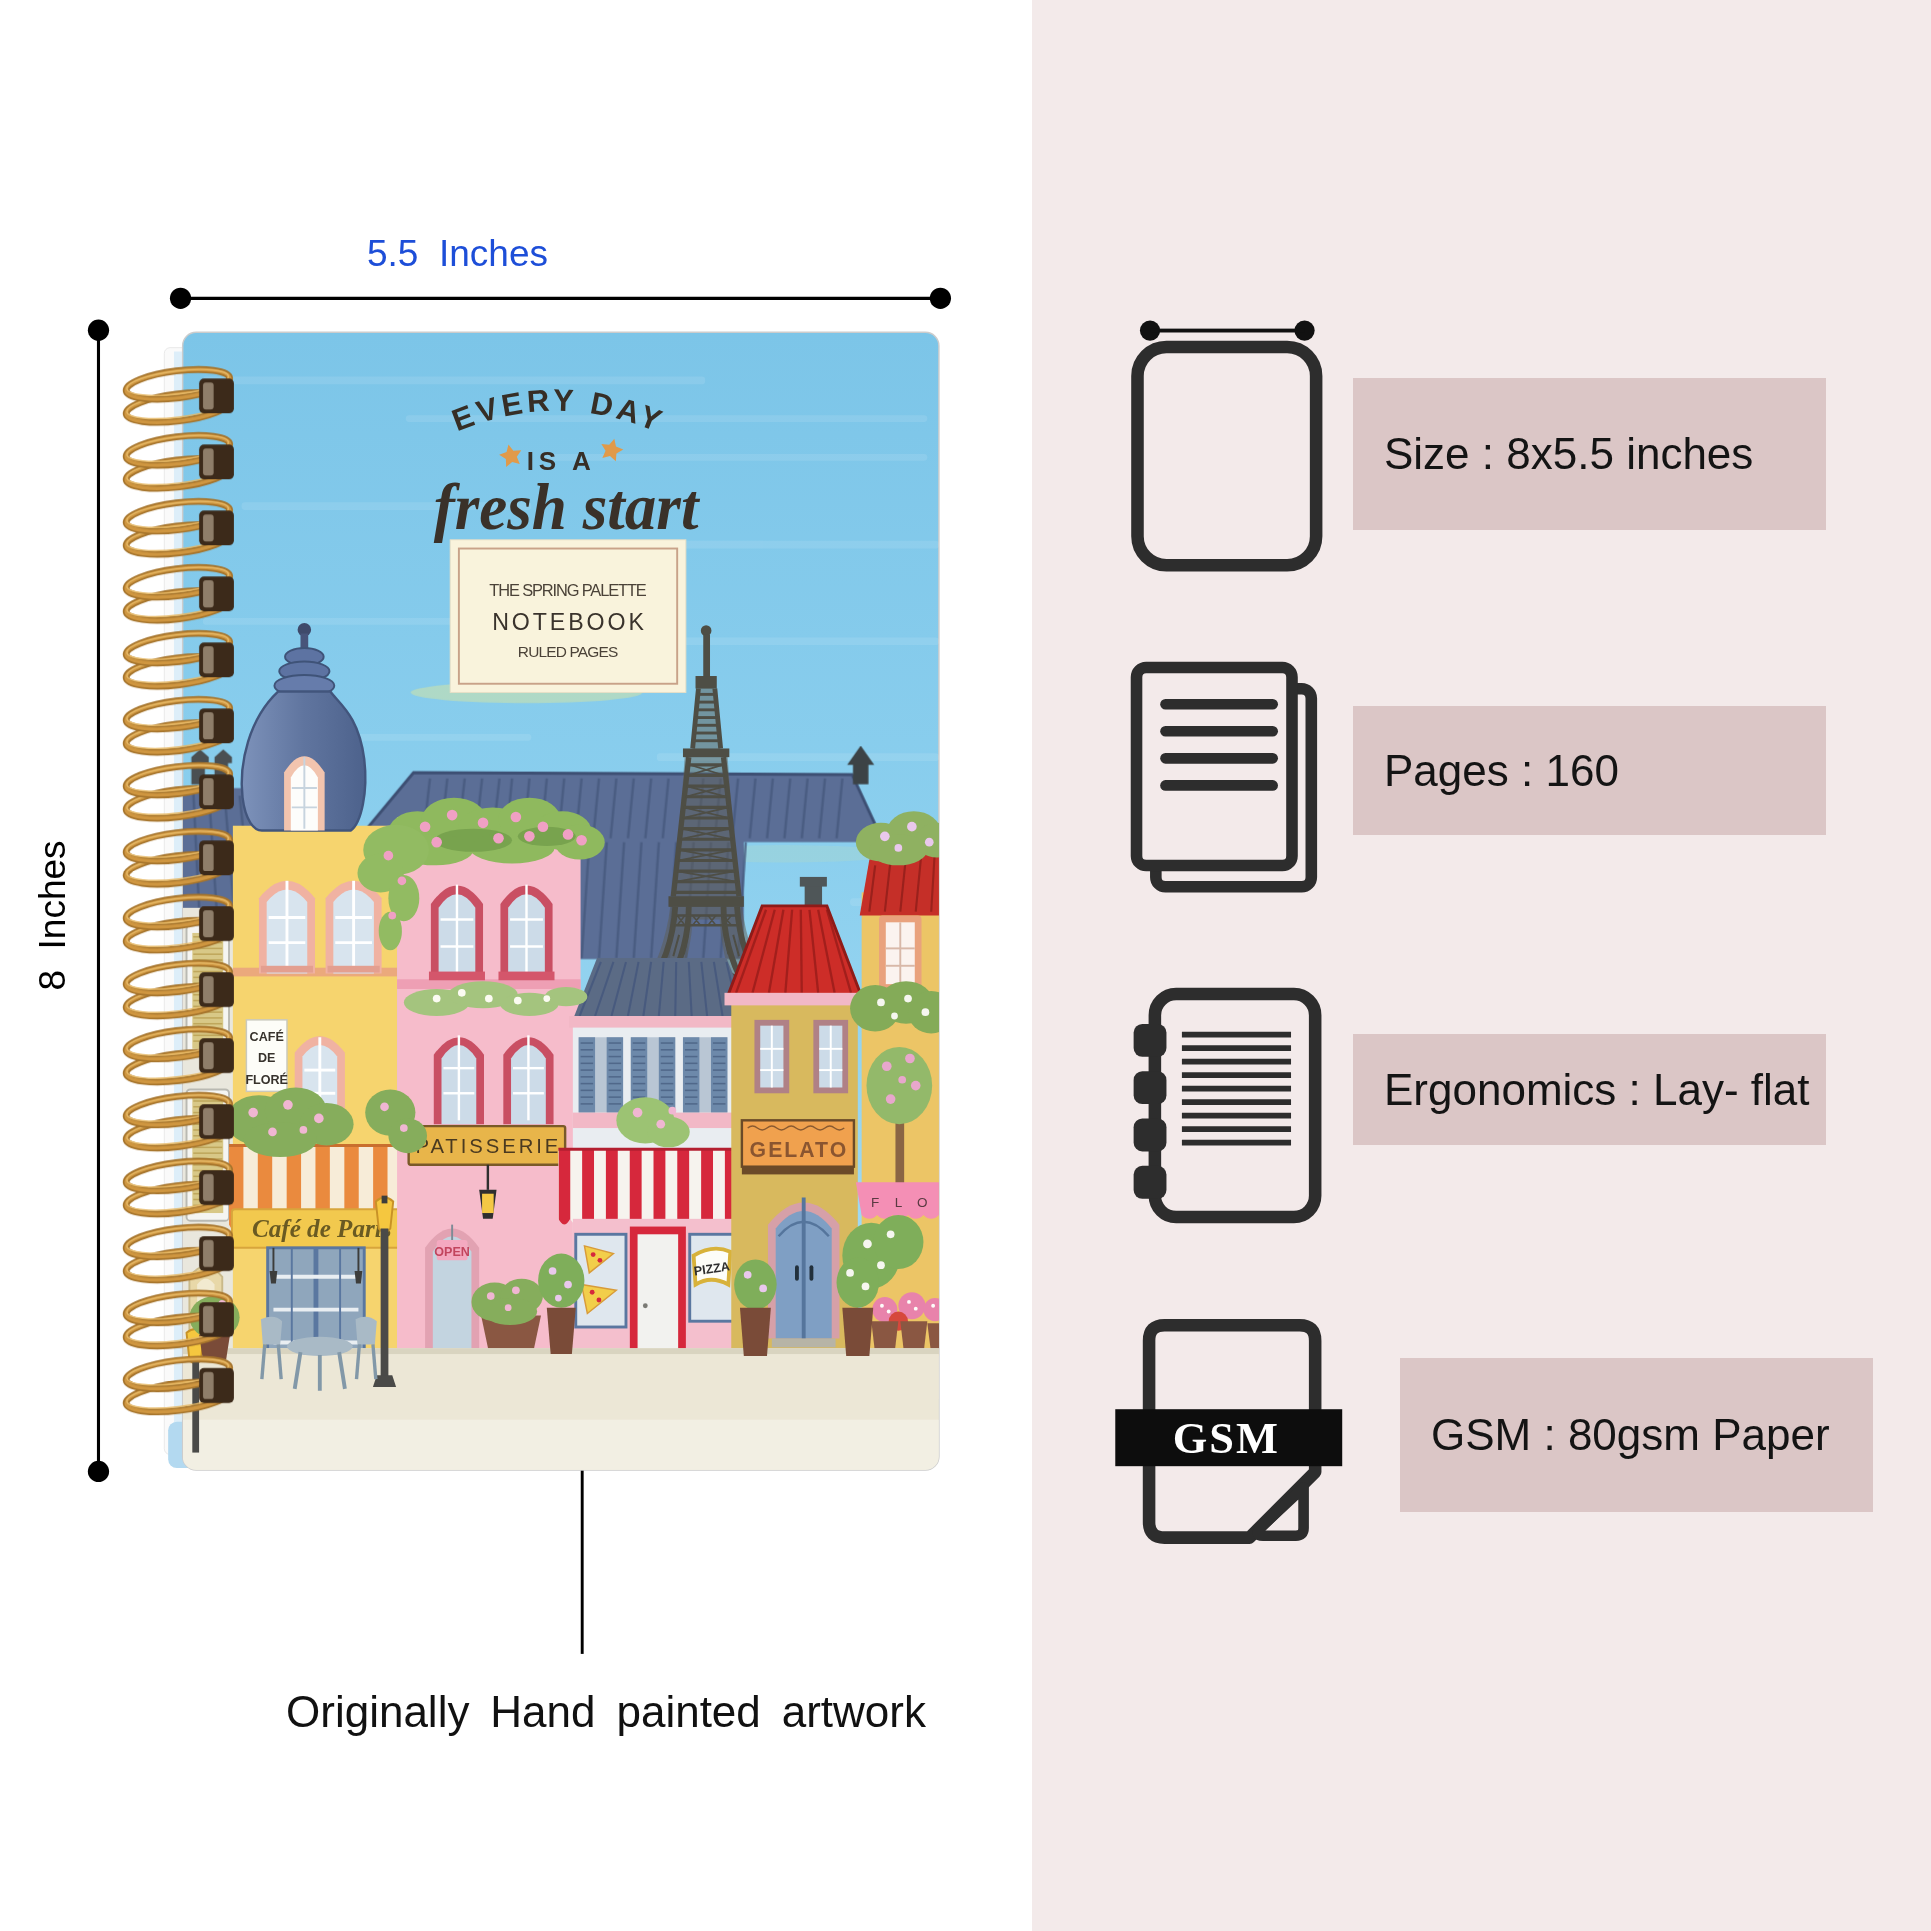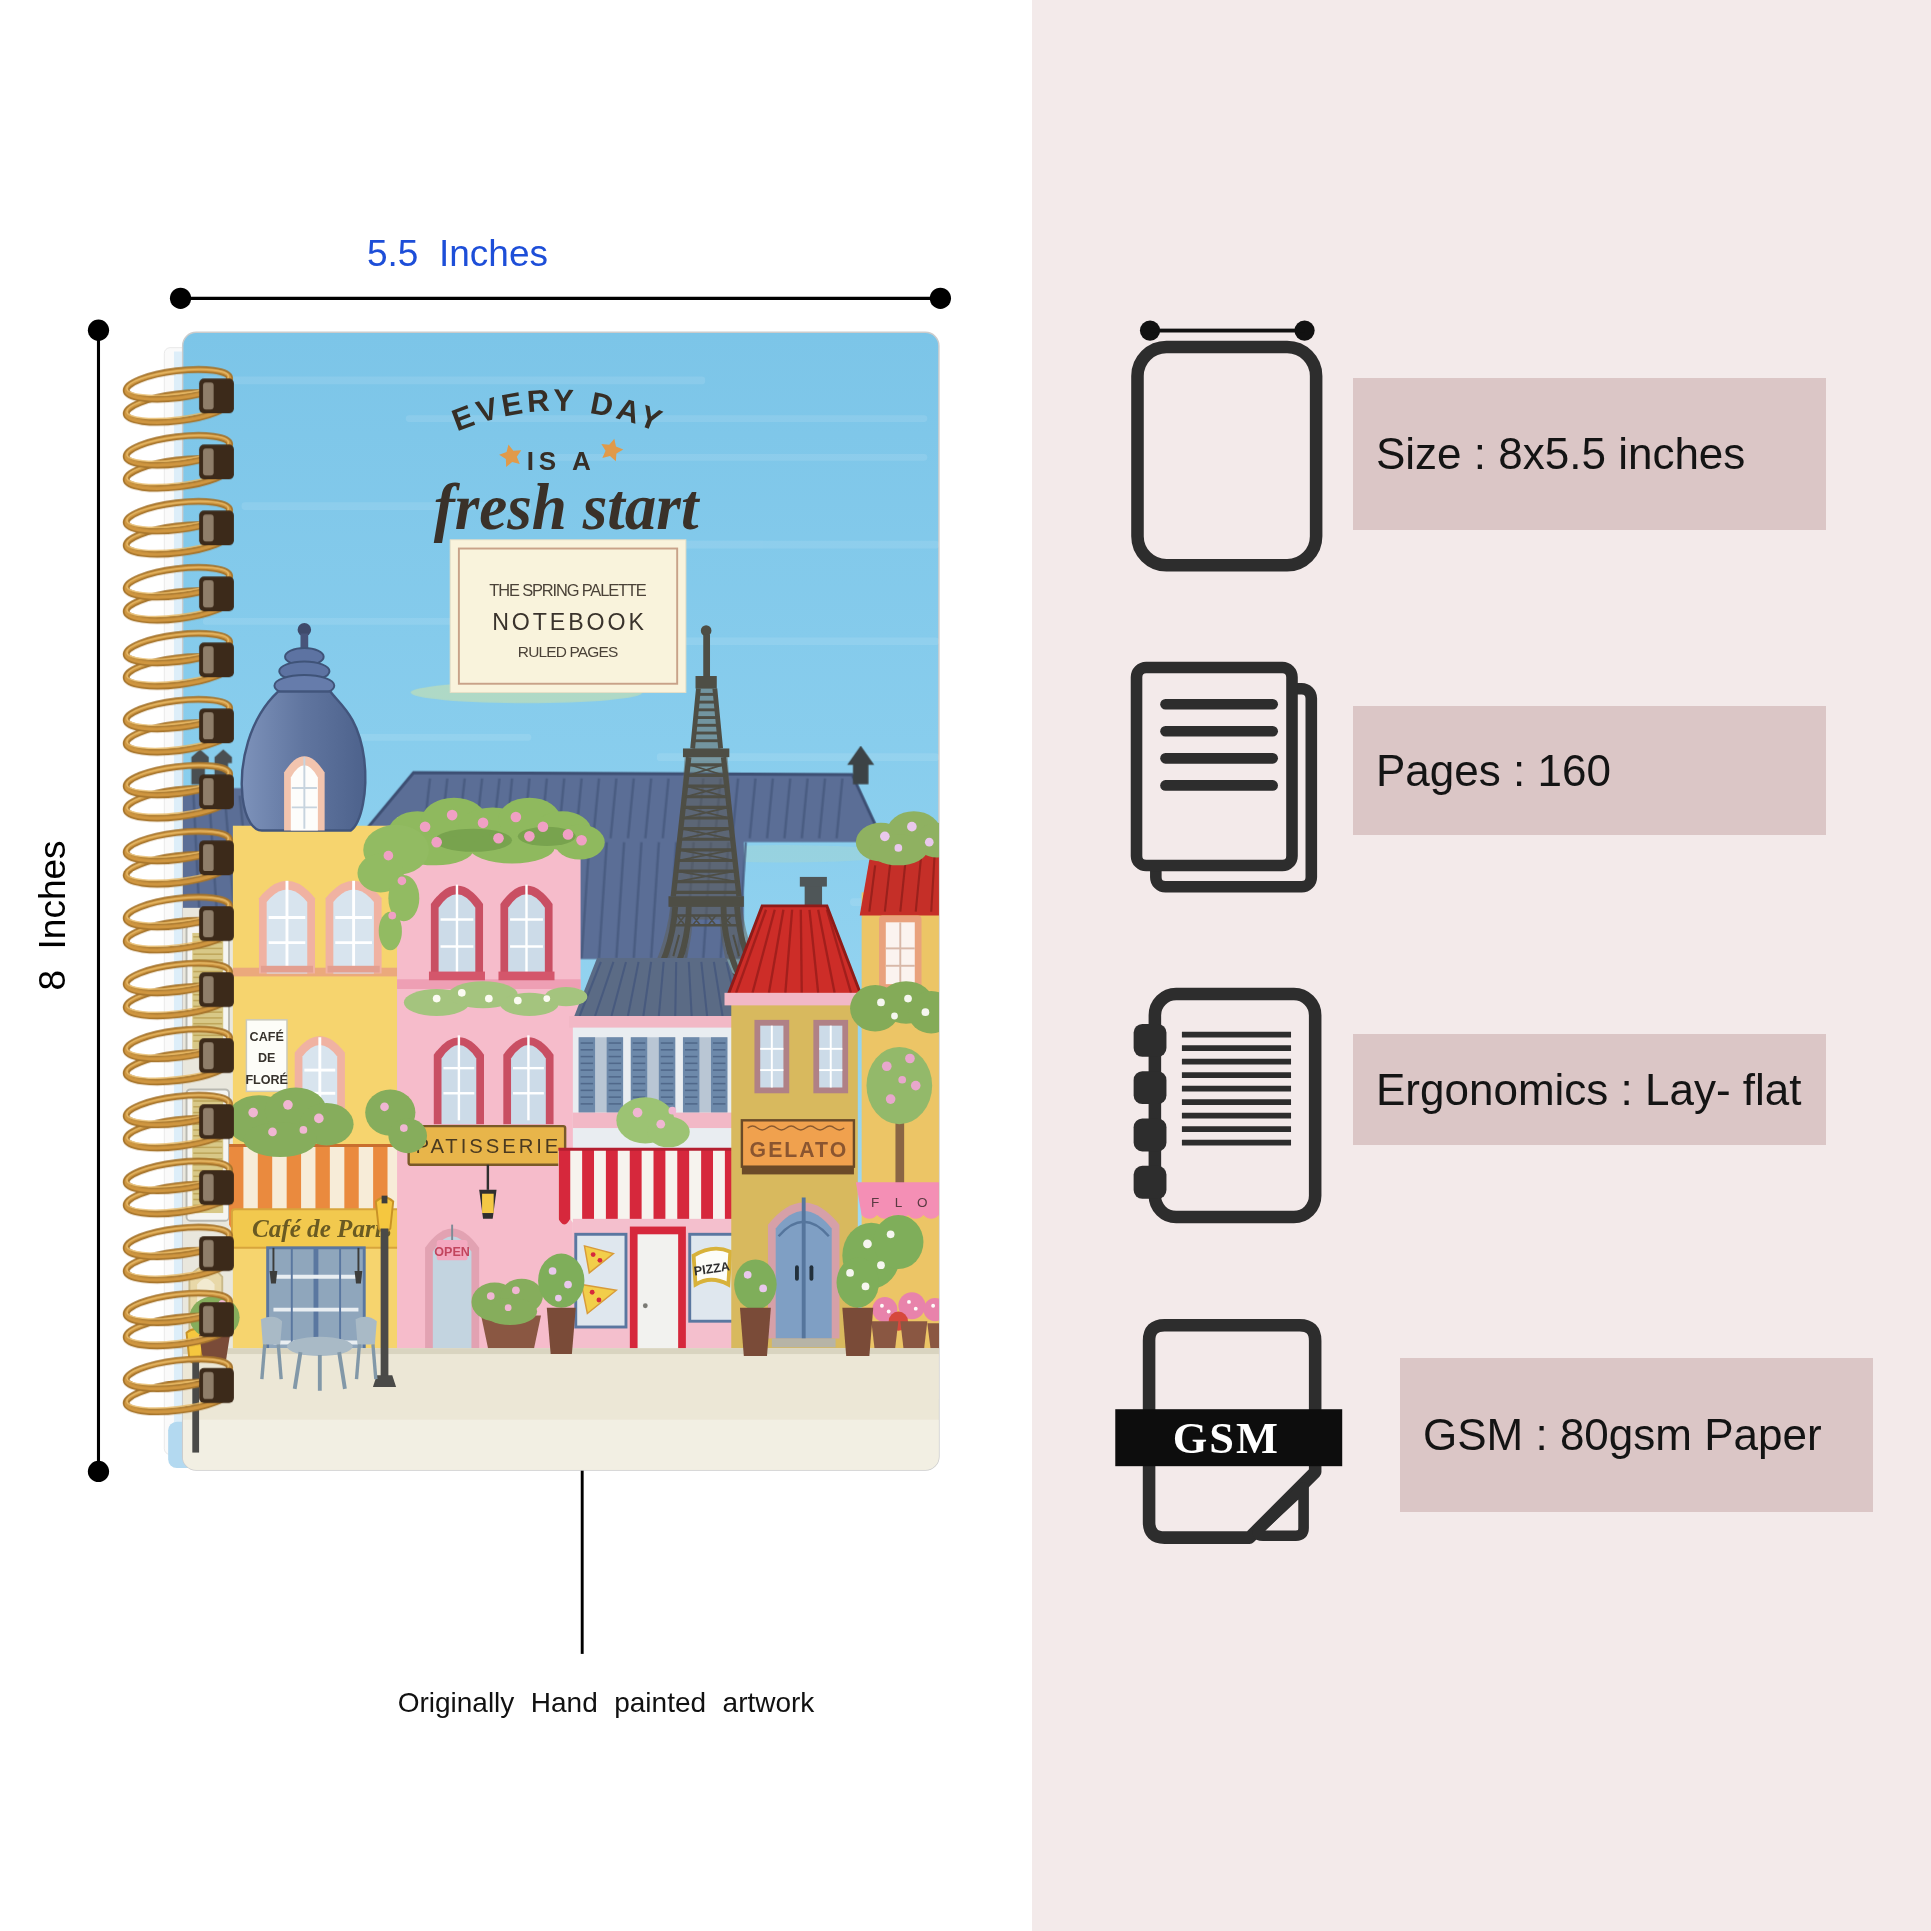--- a/index.html
+++ b/index.html
@@ -1,26 +1,26 @@
 <!DOCTYPE html>
 <html><head>
 <meta charset="utf-8">
 <style>
   html,body{margin:0;padding:0;}
   body{width:1931px;height:1931px;position:relative;background:#ffffff;
        font-family:"Liberation Sans",sans-serif;overflow:hidden;}
   .abs{position:absolute;}
   #panel{left:1032px;top:0;width:899px;height:1931px;background:#f3eaea;}
   .fbox{left:1353px;width:473px;background:#dbc6c6;color:#141414;
-        display:flex;align-items:center;padding-left:23px;box-sizing:border-box;
+        display:flex;align-items:center;padding-left:31px;box-sizing:border-box;
         font-size:44px;letter-spacing:0px;}
   #dimtext{left:367px;top:233px;width:386px;text-align:left;font-size:37px;color:#1d4ed8;}
   #vdimtext{left:-239px;top:897px;width:579px;height:37px;text-align:center;font-size:37px;color:#000;
             transform:rotate(-90deg);transform-origin:50% 50%;}
-  #caption{left:220px;top:1687px;width:772px;text-align:center;font-size:28px;color:#111;word-spacing:8.7px;}
+  #caption{left:220px;top:1687px;width:772px;text-align:center;font-size:44px;color:#111;word-spacing:8.7px;}
 </style>
 </head>
 <body>
 
 <div id="panel" class="abs"></div>
 
 <div class="abs fbox" style="top:378px;height:152px;">Size&nbsp;:&nbsp;8x5.5 inches</div>
 
 <div class="abs fbox" style="top:706px;height:129px;">Pages&nbsp;:&nbsp;160</div>
 

